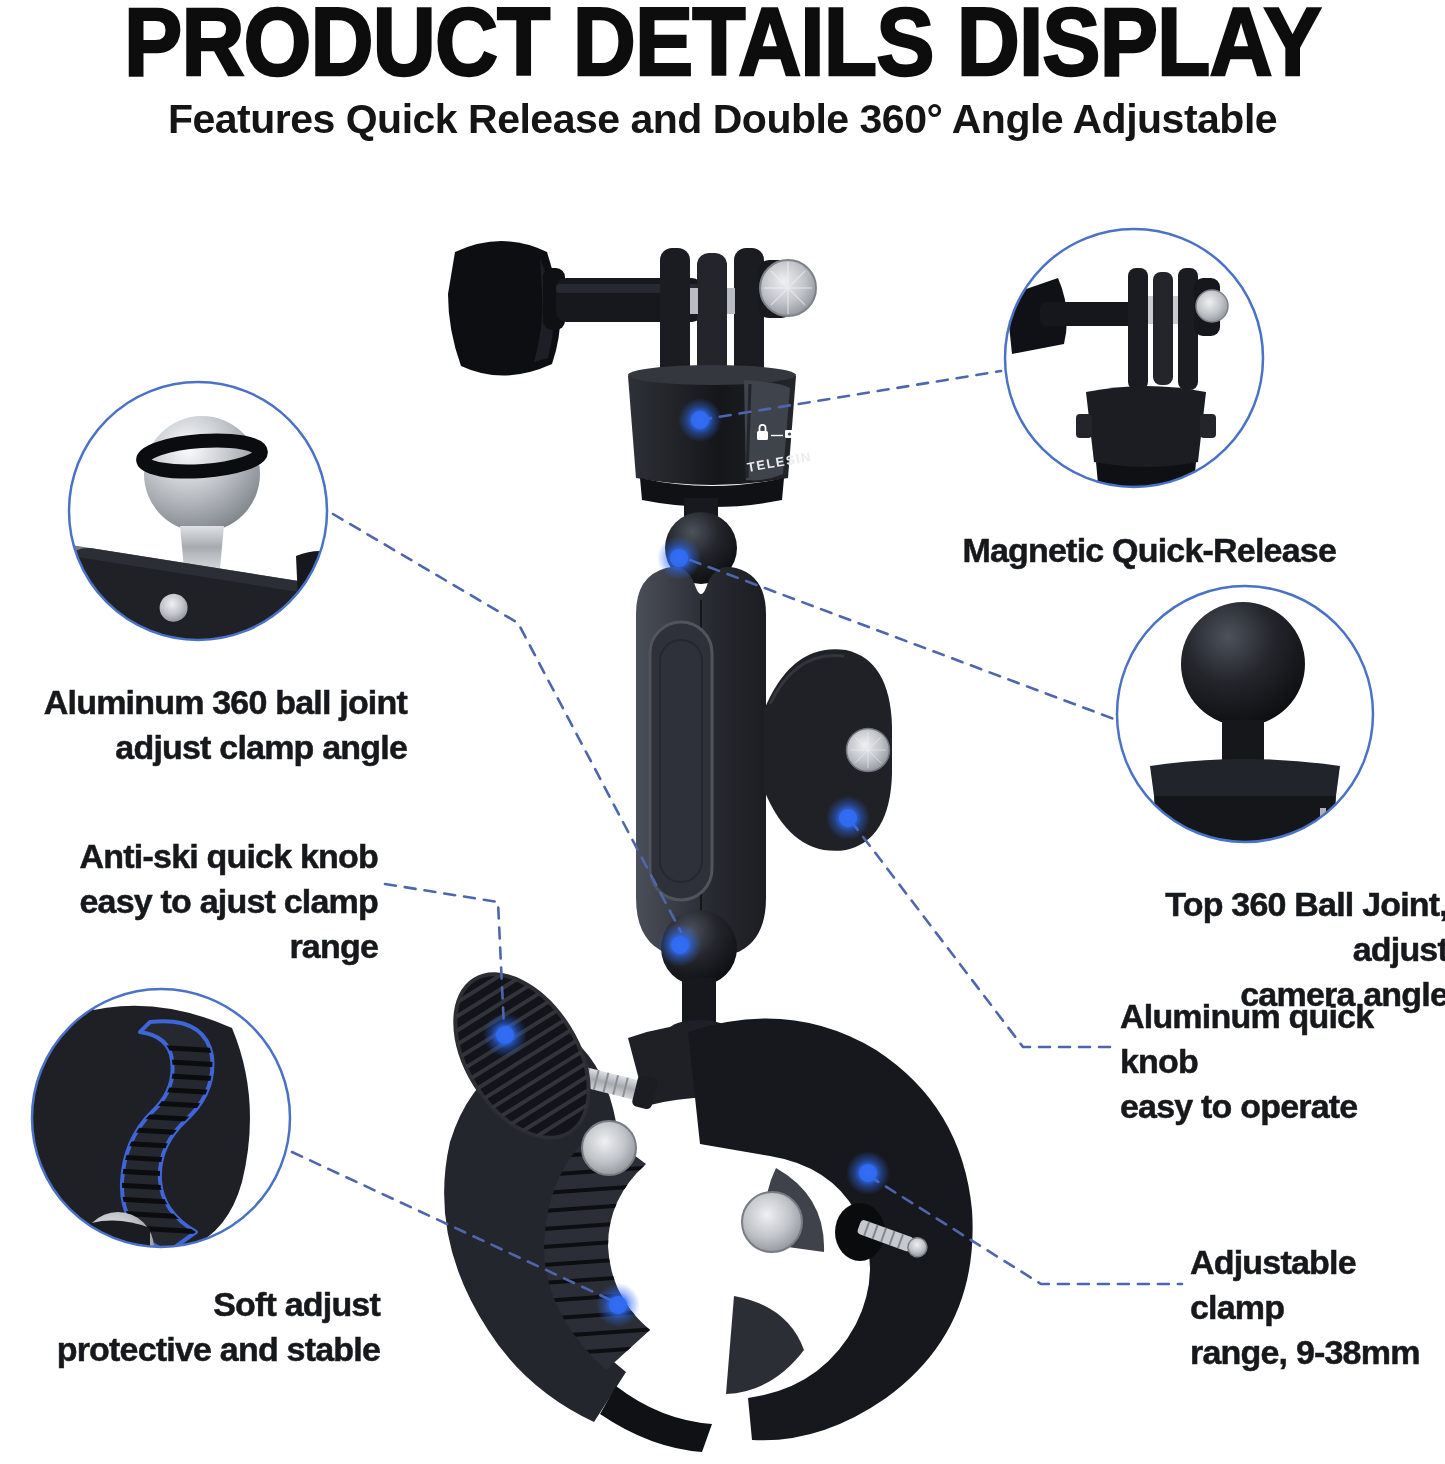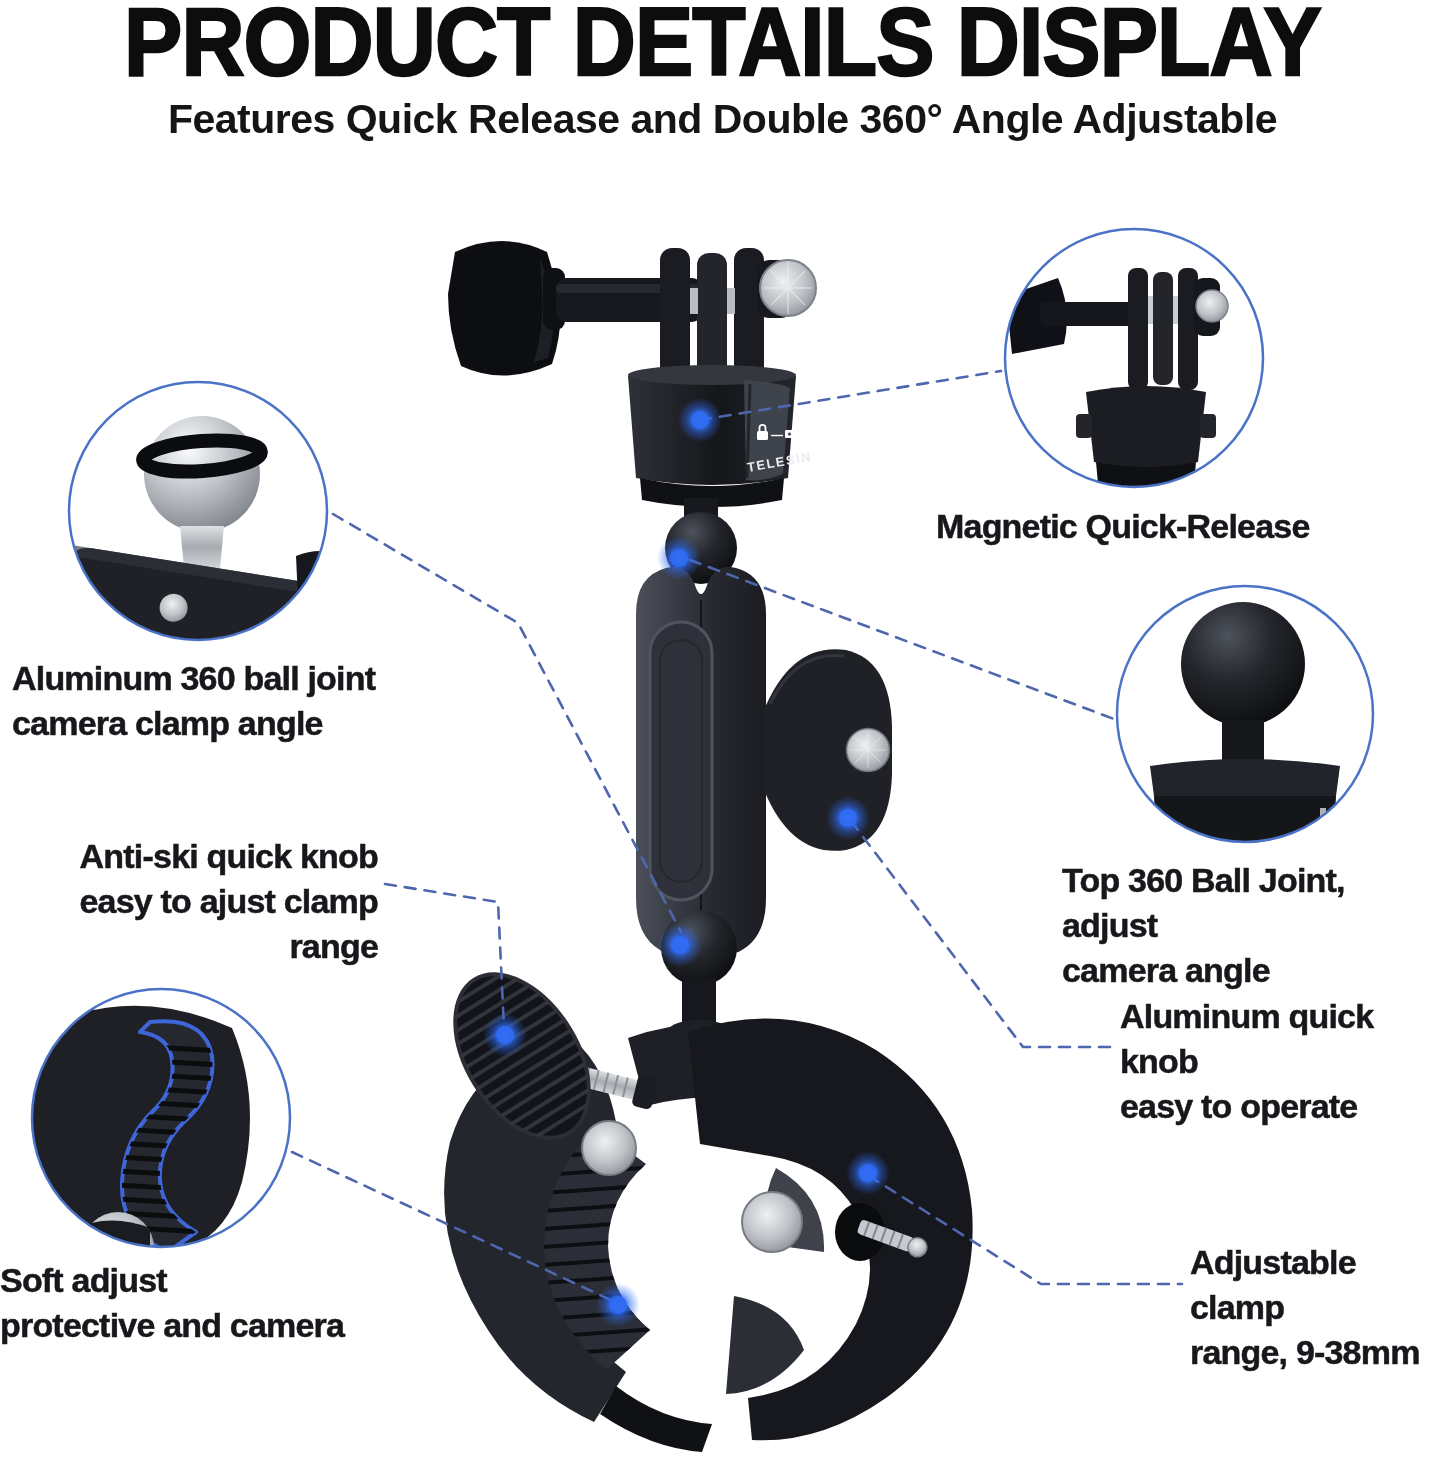--- a/index.html
+++ b/index.html
@@ -8,21 +8,21 @@
   #art{position:absolute;left:0;top:0;z-index:1;}
   .txt{position:absolute;z-index:2;color:#17181b;}
   .title{top:-14px;left:0;right:0;text-align:center;font-size:97px;font-weight:700;
          letter-spacing:-1px;color:#0d0d0d;-webkit-text-stroke:2.4px #0d0d0d;
          transform:scaleX(.9);transform-origin:center;white-space:nowrap;}
   .subtitle{top:96px;left:0;right:0;text-align:center;font-size:41px;font-weight:700;
             letter-spacing:-0.5px;color:#151515;white-space:nowrap;}
   .label{font-size:34px;font-weight:700;letter-spacing:-0.8px;line-height:1.32;
          -webkit-text-stroke:.5px #17181b;}
   .label .ln{display:block;}
-  .center{text-align:left;} .right{text-align:right;} .left{text-align:left;}
+  .center{text-align:right;margin-top:24px;} .right{text-align:right;} .left{text-align:left;}
 </style>
 </head>
 <body>
 
 <div id="stage">
 
 <svg id="art" width="1445" height="1464" viewBox="0 0 1445 1464">
   <defs>
     <radialGradient id="dotGlow" cx="50%" cy="50%" r="50%">
       <stop offset="0%" stop-color="#6d95ff" stop-opacity=".95"></stop>
@@ -314,41 +314,41 @@
 
   <div class="txt title">PRODUCT DETAILS DISPLAY</div>
   <div class="txt subtitle">Features Quick Release and Double 360° Angle Adjustable</div>
 
   <div class="txt label center" style="left:936px;top:504px;width:400px">
     <span class="ln">Magnetic Quick-Release</span>
   </div>
 
   <div class="txt label center" style="left:12px;top:656px;width:395px">
     <span class="ln">Aluminum 360 ball joint</span>
-    <span class="ln">camera clamp angle</span>
+    <span class="ln">adjust clamp angle</span>
   </div>
 
   <div class="txt label right" style="left:-12px;top:834px;width:390px">
     <span class="ln">Anti-ski quick knob</span>
     <span class="ln">easy to ajust clamp range</span>
   </div>
 
   <div class="txt label center" style="left:1062px;top:858px;width:386px">
     <span class="ln">Top 360 Ball Joint, adjust</span>
     <span class="ln">camera angle</span>
   </div>
 
   <div class="txt label left" style="left:1120px;top:994px;width:330px">
     <span class="ln">Aluminum quick knob</span>
     <span class="ln">easy to operate</span>
   </div>
 
   <div class="txt label center" style="left:0px;top:1258px;width:380px">
     <span class="ln">Soft adjust</span>
-    <span class="ln">protective and camera</span>
+    <span class="ln">protective and stable</span>
   </div>
 
   <div class="txt label left" style="left:1190px;top:1240px;width:260px">
     <span class="ln">Adjustable clamp</span>
     <span class="ln">range, 9-38mm</span>
   </div>
 
 </div>
 
 </body></html>

